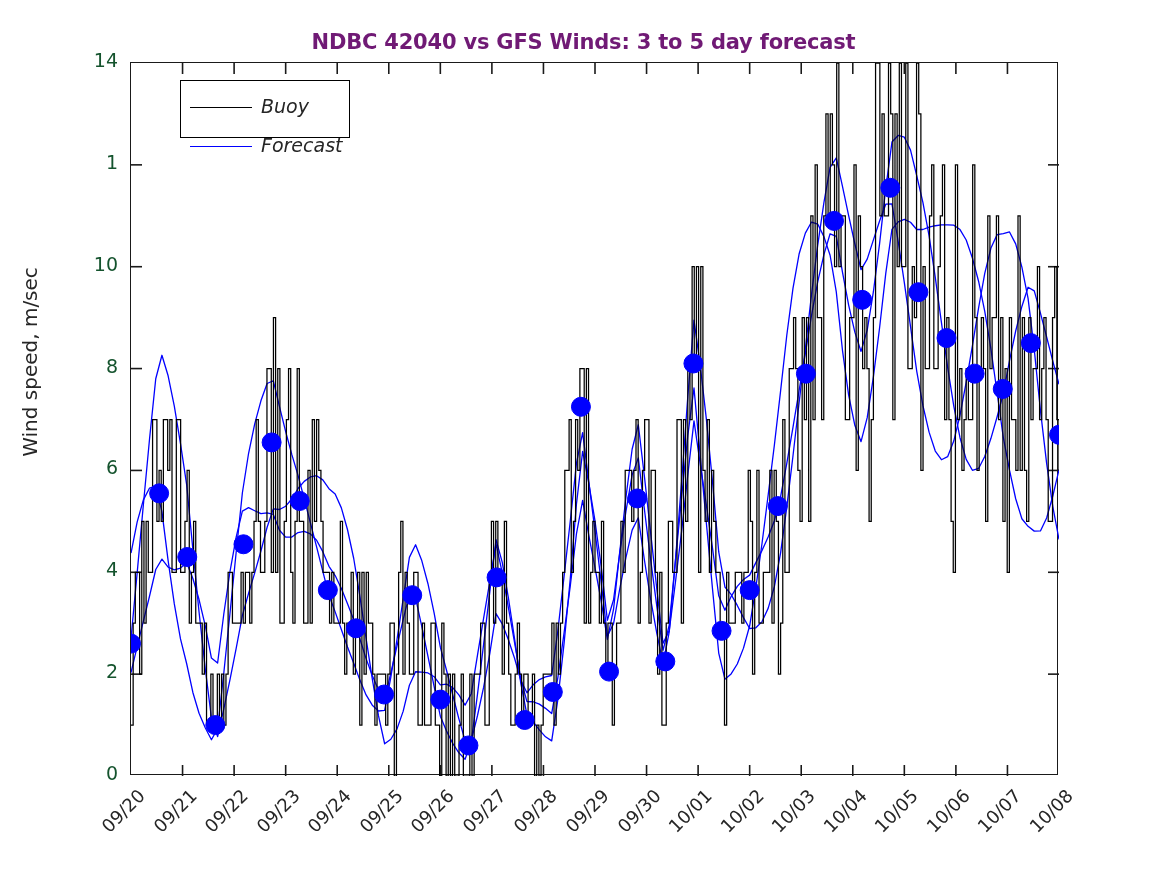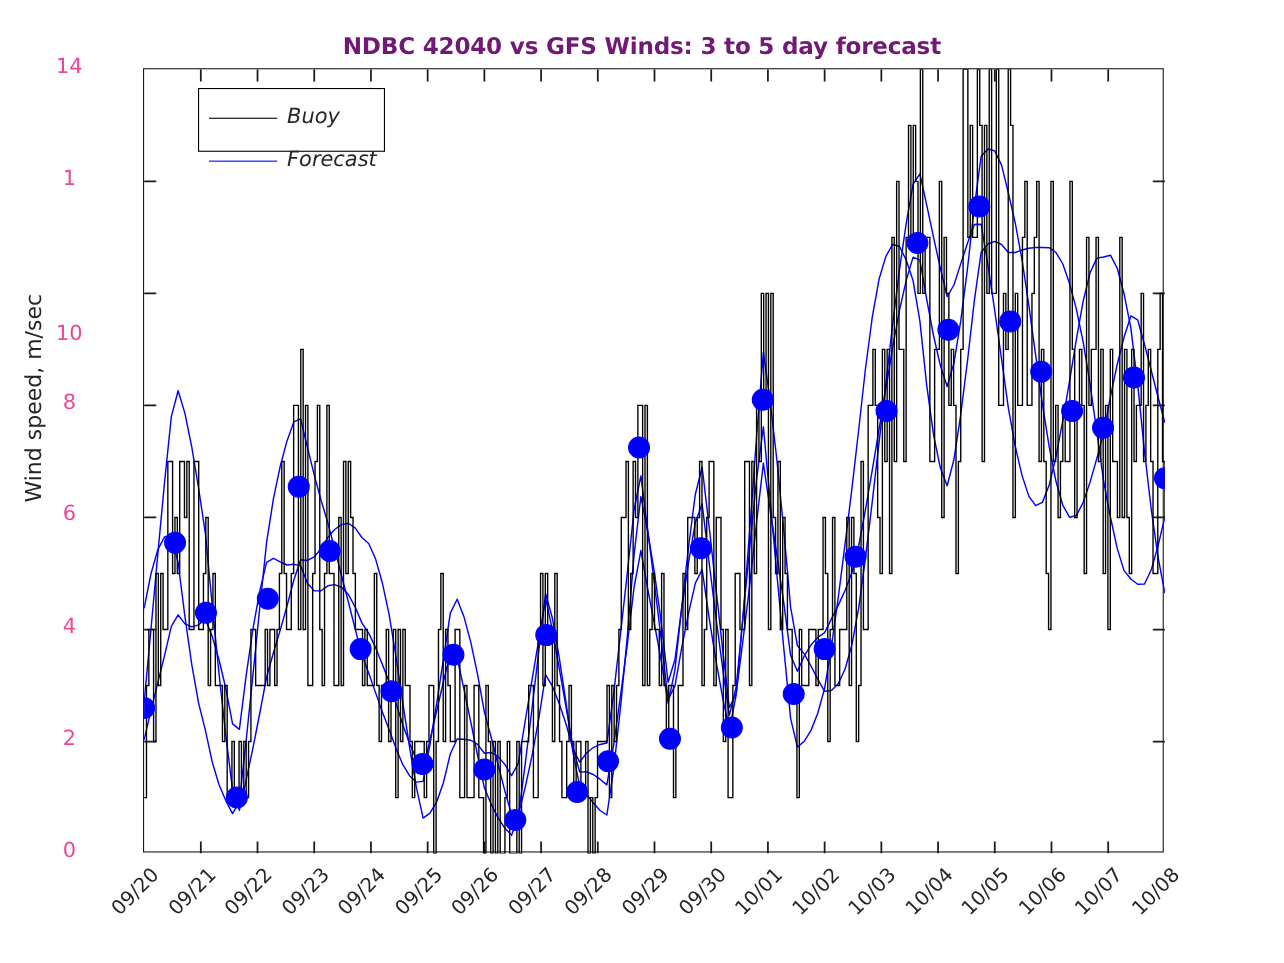--- a/index.html
+++ b/index.html
@@ -12,21 +12,21 @@
     letter-spacing:-0.2px;
   }
 
   #plot-area{
     position:absolute;left:130px;top:62px;width:928px;height:713px;
     border:1.6px solid #1a1a1a;box-sizing:border-box;background:transparent;
   }
   #plot-svg{position:absolute;left:0;top:0;width:928px;height:713px;display:block;}
   .ylabels{position:absolute;left:0;top:0;width:1167px;height:875px;pointer-events:none;}
   .ylab{
-    position:absolute;width:110px;text-align:center;font-size:19px;color:#ec4899;
+    position:absolute;width:110px;text-align:right;font-size:19px;color:#14532d;
     font-family:"DejaVu Sans",sans-serif;
   }
 
   .xlab{
     position:absolute;font-size:18px;color:#262626;
     font-family:"DejaVu Sans",sans-serif;white-space:nowrap;
     transform-origin:right top;transform:rotate(-45deg);
     text-align:right;
   }
 
@@ -147,21 +147,21 @@
         </g>
     </svg>
   </div>
 
   <div class="ylabels" id="y-labels">
       <div class="ylab" style="left: 8px; top: 762px;">0</div>
       <div class="ylab" style="left: 8px; top: 660.143px;">2</div>
       <div class="ylab" style="left: 8px; top: 558.286px;">4</div>
       <div class="ylab" style="left: 8px; top: 456.429px;">6</div>
       <div class="ylab" style="left: 8px; top: 354.571px;">8</div>
-      <div class="ylab" style="left: 8px; top: 252.714px; margin-top: 39px;">10</div>
+      <div class="ylab" style="left: 8px; top: 252.714px;">10</div>
       <div class="ylab" style="left: 8px; top: 150.857px;">1</div>
       <div class="ylab" style="left: 8px; top: 49px;">14</div>
     </div>
   <div id="x-labels">
       <div class="xlab" style="left: 72px; top: 785px; width: 62px;">09/20</div>
       <div class="xlab" style="left: 123.556px; top: 785px; width: 62px;">09/21</div>
       <div class="xlab" style="left: 175.111px; top: 785px; width: 62px;">09/22</div>
       <div class="xlab" style="left: 226.667px; top: 785px; width: 62px;">09/23</div>
       <div class="xlab" style="left: 278.222px; top: 785px; width: 62px;">09/24</div>
       <div class="xlab" style="left: 329.778px; top: 785px; width: 62px;">09/25</div>

